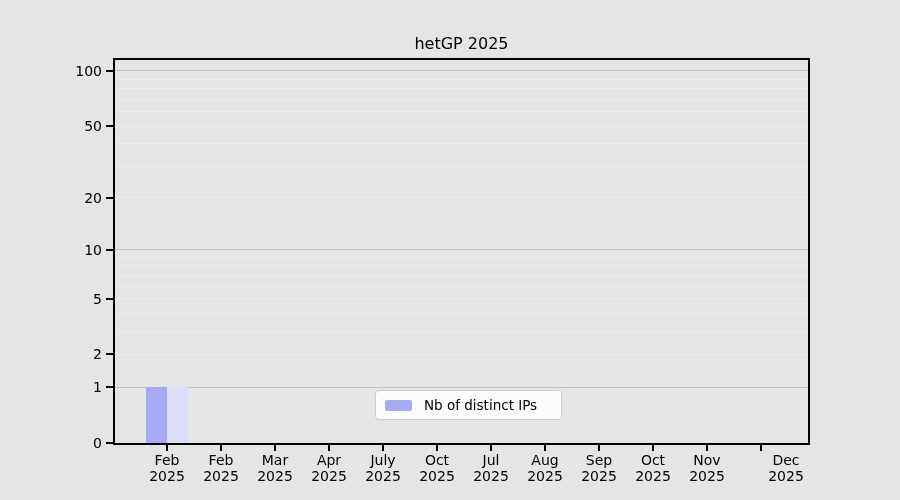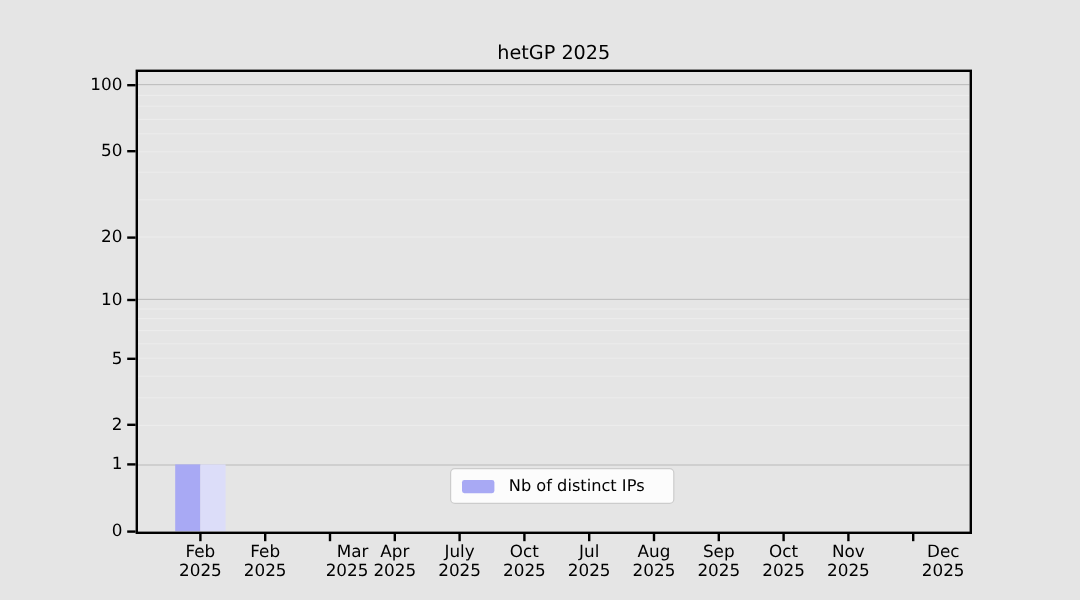--- a/index.html
+++ b/index.html
@@ -175,21 +175,21 @@
       <div class="x-tick-label" style="left: 135px;">
         <div>Feb</div>
         <div>2025</div>
       </div>
       <div class="x-tick" style="left: 220px;"></div>
       <div class="x-tick-label" style="left: 189px;">
         <div>Feb</div>
         <div>2025</div>
       </div>
       <div class="x-tick" style="left: 274px;"></div>
-      <div class="x-tick-label" style="left: 243px; text-align: right;">
+      <div class="x-tick-label" style="left: 243px;">
         <div>Mar</div>
         <div>2025</div>
       </div>
       <div class="x-tick" style="left: 328px;"></div>
       <div class="x-tick-label" style="left: 297px;">
         <div>Apr</div>
         <div>2025</div>
       </div>
       <div class="x-tick" style="left: 382px;"></div>
       <div class="x-tick-label" style="left: 351px;">

